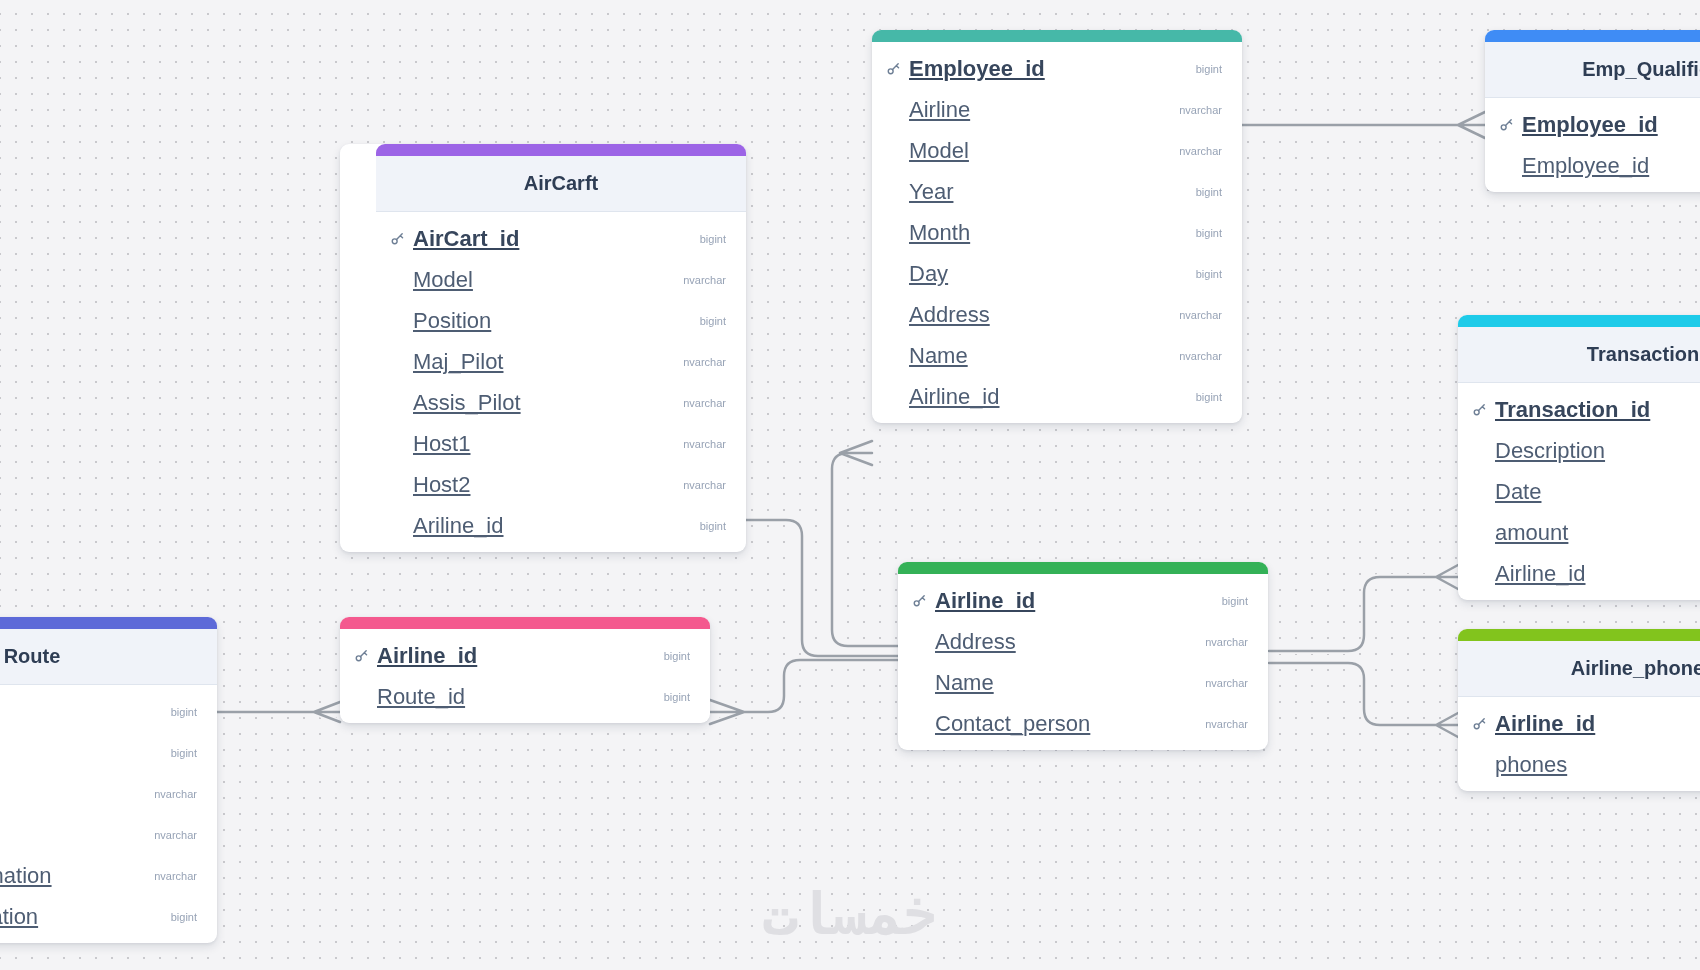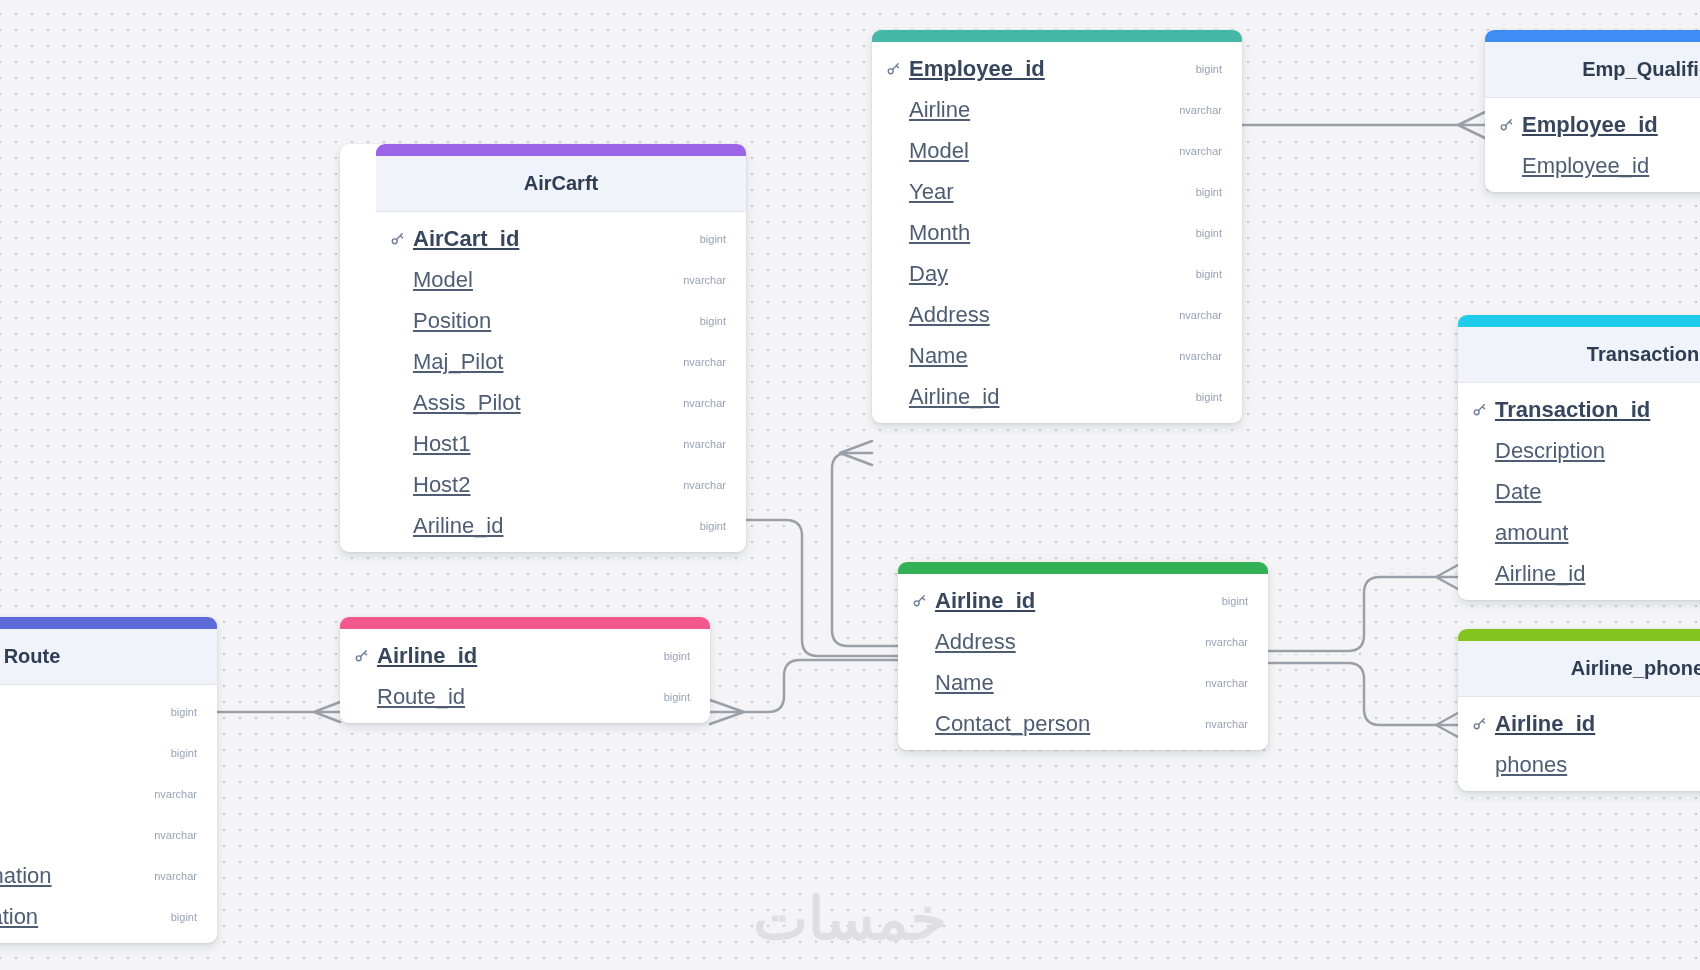--- a/index.html
+++ b/index.html
@@ -28,21 +28,21 @@
     border-bottom:1px solid #dfe5ee;white-space:nowrap;
   }
   .db-table .tbody{padding:6px 0 6px 0;}
   .frow{display:flex;align-items:center;height:41px;white-space:nowrap;}
   .icon-slot{width:23px;margin-left:14px;flex:0 0 23px;display:flex;align-items:center;justify-content:flex-start;}
   .fname{font-size:22px;color:#4e5d73;text-decoration:underline;}
   .frow.pk .fname{font-weight:700;color:#37465c;}
   .ftype{margin-left:auto;margin-right:20px;font-size:11px;color:#97a3b6;}
   #watermark{
     position:absolute;z-index:0;left:712px;top:884px;width:276px;height:76px;
-    font-family:Liberation Sans, sans-serif;direction:rtl;text-align:center;
+    font-family:Liberation Mono, monospace;direction:rtl;text-align:center;
     font-size:58px;font-weight:700;color:#dfdfe3;line-height:70px;
     letter-spacing:1px;user-select:none;
   }
 </style>
 </head>
 <body>
 
 <div id="canvas">
   <svg id="wires" width="1700" height="970">
       <path d="M1242,125 H1485 M1458,125 L1485,112 M1458,125 L1485,138" class="wire-halo"></path>

